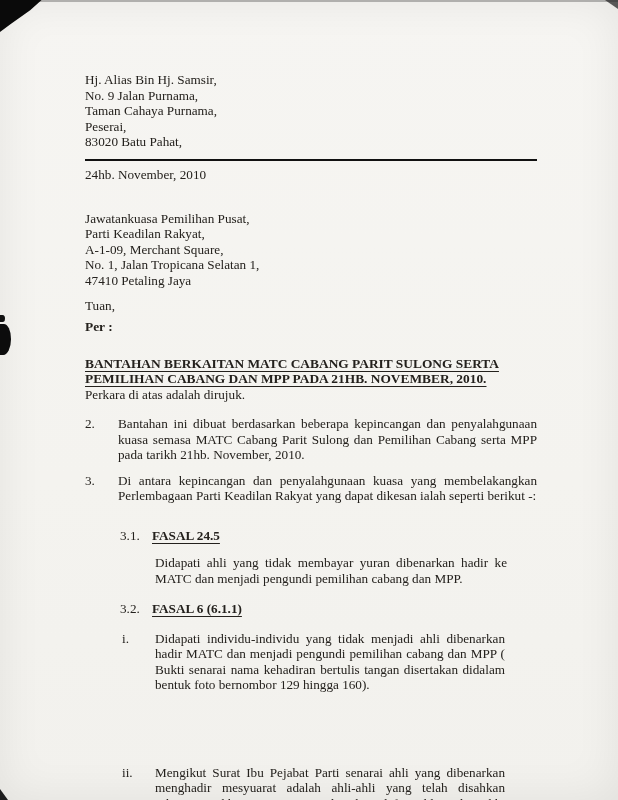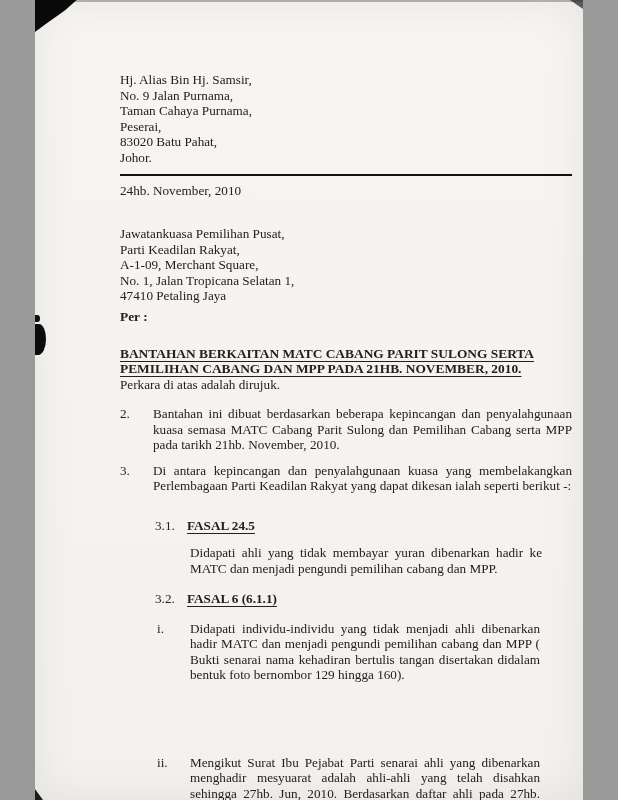--- a/index.html
+++ b/index.html
@@ -1,18 +1,18 @@
 <!DOCTYPE html>
 <html><head>
 <meta charset="utf-8">
 <style>
   html,body{margin:0;padding:0;background:#9a9a9a;}
   .page{
     position:relative;
-    width:548px;height:800px;
+    width:618px;height:800px;
     margin:0 auto;
     background:linear-gradient(180deg,#f6f5f2 0%,#f4f3ef 60%,#f2f1ed 100%);
     box-shadow:inset 0 0 45px rgba(0,0,0,0.07);
     font-family:"Liberation Serif","DejaVu Serif",serif;
     color:#24211d;
     overflow:hidden;
   }
   .page::before{ 
     content:'';position:absolute;top:0;left:0;right:0;height:2px;
     background:rgba(60,60,60,0.35);
@@ -69,35 +69,35 @@
   <div class="art-bl"></div>
 
   <div class="content">
 
     <div class="sender">
       <div class="addr-line">Hj. Alias Bin Hj. Samsir,</div>
       <div class="addr-line">No. 9 Jalan Purnama,</div>
       <div class="addr-line">Taman Cahaya Purnama,</div>
       <div class="addr-line">Peserai,</div>
       <div class="addr-line">83020 Batu Pahat,</div>
-      <div class="addr-line">Johor.</div>
     </div>
 
     <hr class="rule">
 
     <div class="date">24hb. November, 2010</div>
 
     <div class="recipient">
       <div class="addr-line">Jawatankuasa Pemilihan Pusat,</div>
       <div class="addr-line">Parti Keadilan Rakyat,</div>
       <div class="addr-line">A-1-09, Merchant Square,</div>
       <div class="addr-line">No. 1, Jalan Tropicana Selatan 1,</div>
       <div class="addr-line">47410 Petaling Jaya</div>
     </div>
 
+    <div class="salutation">Tuan,</div>
 
     <div class="subject">
       <span class="prefix">Per :</span>
       <div class="title">
         <div>BANTAHAN BERKAITAN MATC CABANG PARIT SULONG SERTA</div>
         <div>PEMILIHAN CABANG DAN MPP PADA 21HB. NOVEMBER, 2010.</div>
       </div>
     </div>
 
     <div class="para-intro">Perkara di atas adalah dirujuk.</div>

